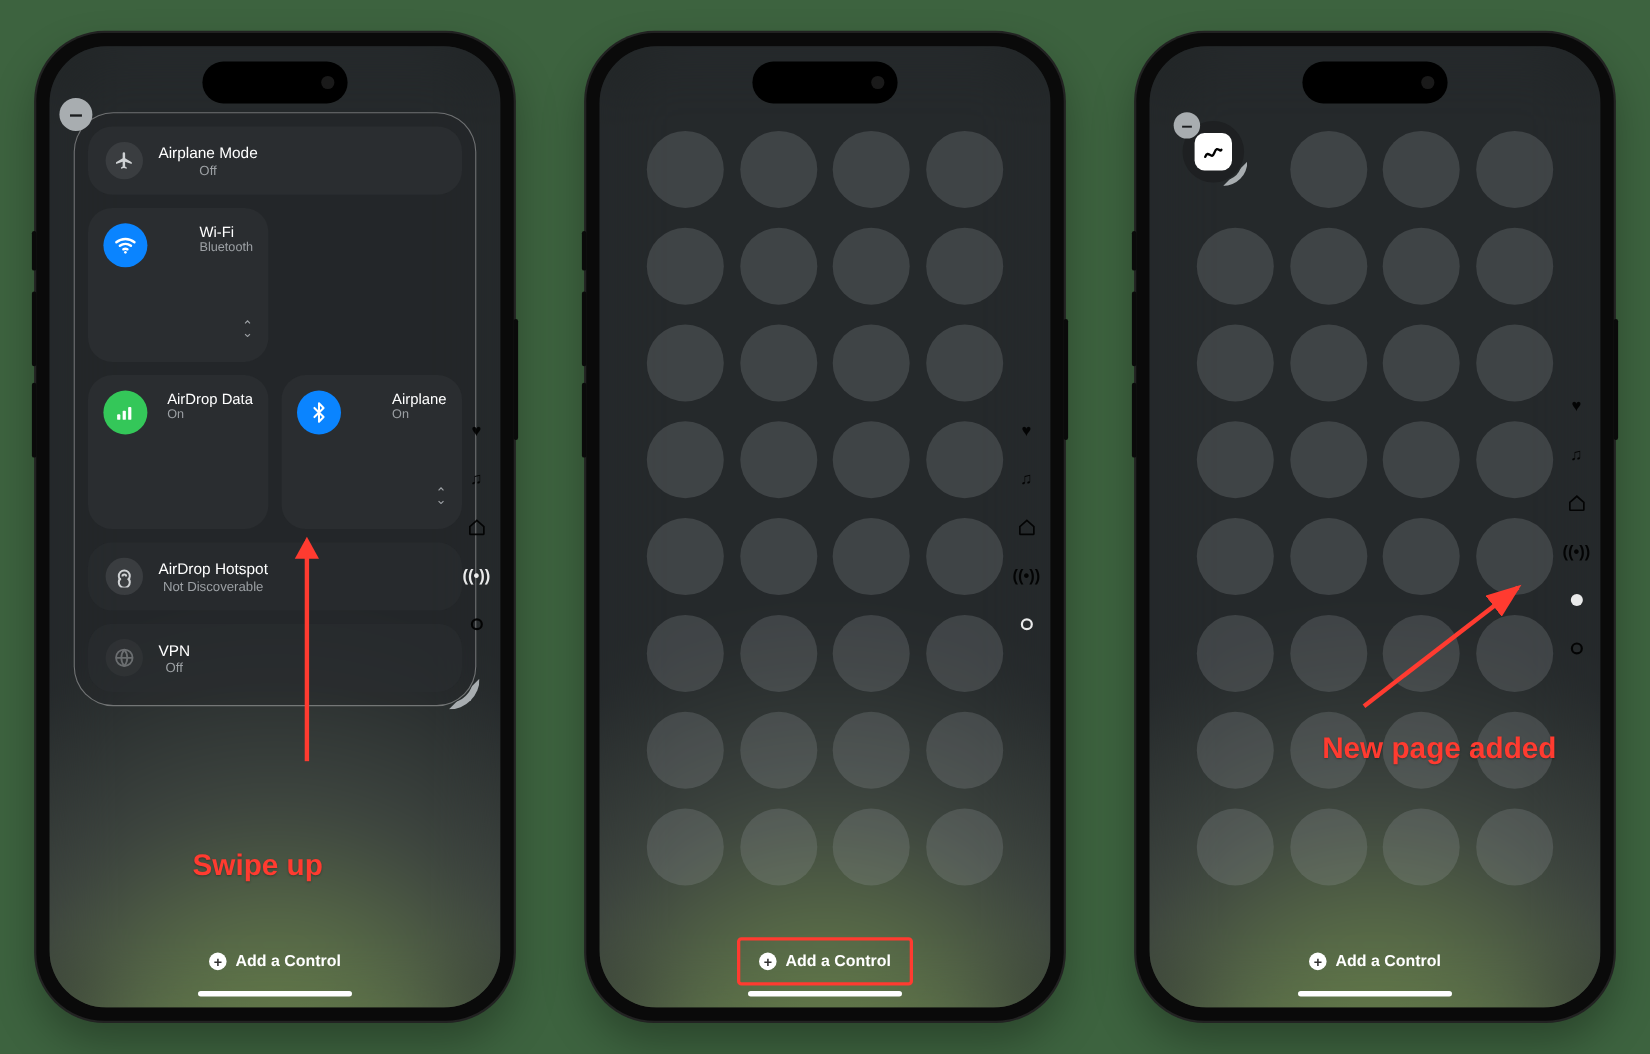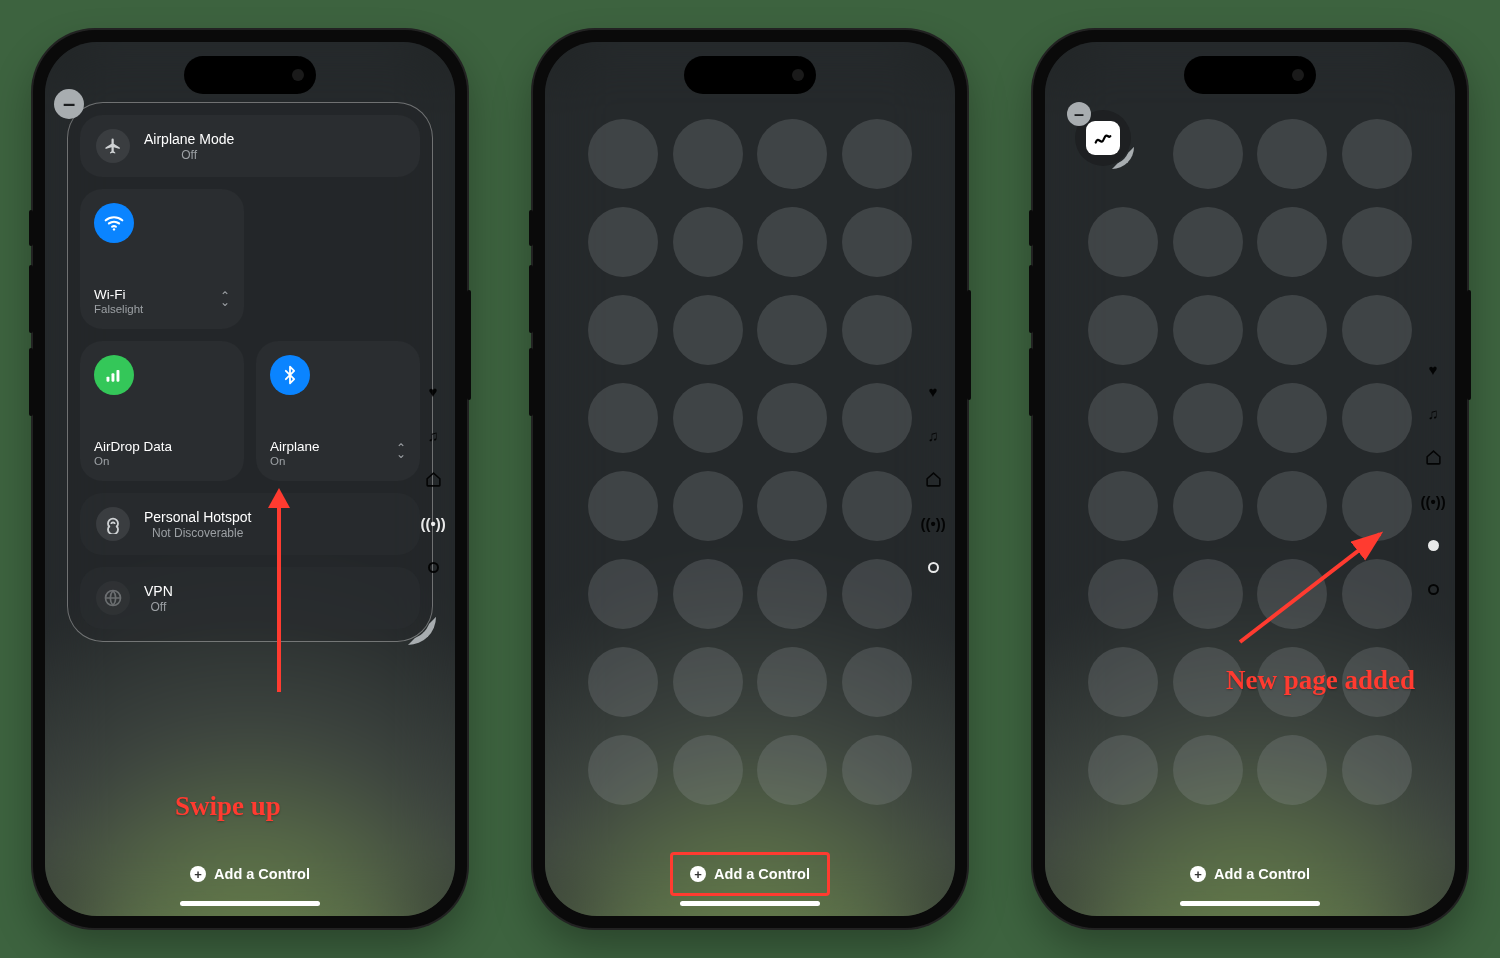--- a/index.html
+++ b/index.html
@@ -37,39 +37,39 @@
   .sidecol .dot-white{width:11px;height:11px;background:#fff;border-radius:50%;}
   
   .panel{border:1.5px solid rgba(255,255,255,.35);border-radius:36px;padding:12px;background:rgba(30,32,34,.25);position:relative;}
   .minus-badge{position:absolute;top:-14px;left:-14px;width:30px;height:30px;background:#a8adb0;border-radius:50%;display:flex;align-items:center;justify-content:center;color:#1b1d1f;font-size:22px;font-weight:700;z-index:30;}
   .resize-nub{position:absolute;bottom:-4px;right:-4px;width:28px;height:28px;border-bottom-right-radius:30px;border-right:6px solid #a8adb0;border-bottom:6px solid #a8adb0;border-top:6px solid transparent;border-left:6px solid transparent;}
   .row{background:var(--tile);border-radius:22px;padding:14px 16px;display:flex;align-items:center;gap:14px;margin-bottom:12px;text-align:center;}
   .row .ic{width:34px;height:34px;border-radius:50%;display:flex;align-items:center;justify-content:center;flex-shrink:0;}
   .row .txt .t1{font-size:14px;font-weight:500;}
   .row .txt .t2{font-size:12px;color:var(--muted);margin-top:1px;}
   .grid2{display:grid;grid-template-columns:1fr 1fr;gap:12px;margin-bottom:12px;}
-  .card{background:var(--tile);border-radius:22px;padding:14px;height:140px;display:flex;flex-direction:column;justify-content:space-between;position:relative;}
+  .card{background:var(--tile);border-radius:22px;padding:14px;height:140px;display:flex;flex-direction:row;justify-content:space-between;position:relative;}
   .card .ic{width:40px;height:40px;border-radius:50%;display:flex;align-items:center;justify-content:center;}
   .card .lbls .t1{font-size:13.5px;font-weight:500;}
   .card .lbls .t2{font-size:11.5px;color:var(--muted);margin-top:1px;}
   .chev{position:absolute;right:14px;bottom:24px;font-size:12px;color:var(--muted);line-height:6px;}
   .chev::before{content:"\2303";display:block;}
   .chev::after{content:"\2304";display:block;}
   .ic-blue{background:var(--blue);color:#fff;}
   .ic-green{background:var(--green);color:#fff;}
   .ic-grey{background:#3a3d40;color:#9ca0a4;}
   .row.dim{background:rgba(42,45,48,.6);}
   .add-ctrl{margin-top:auto;align-self:center;display:flex;align-items:center;gap:8px;color:#fff;font-size:14.5px;font-weight:600;padding:12px 18px;}
   .add-ctrl .plus{width:16px;height:16px;background:#fff;border-radius:50%;color:#333;display:flex;align-items:center;justify-content:center;font-size:13px;font-weight:900;}
   .add-ctrl.boxed{outline:3px solid var(--red);outline-offset:-1px;border-radius:2px;}
   
   .dots{flex:1;display:grid;grid-template-columns:repeat(4,1fr);grid-auto-rows:1fr;gap:0;padding:8px 14px 40px 14px;}
   .dots .d{width:70px;height:70px;background:rgba(160,165,168,.22);border-radius:50%;justify-self:center;align-self:center;}
   
-  .anno{position:absolute;color:var(--red);font-weight:700;font-size:27px;z-index:60;text-shadow:0 1px 2px rgba(0,0,0,.3);white-space:nowrap;font-family:Liberation Serif, serif;}
+  .anno{position:absolute;color:var(--red);font-weight:700;font-size:27px;z-index:60;text-shadow:0 1px 2px rgba(0,0,0,.3);white-space:nowrap;}
   .arrow-up{position:absolute;z-index:55;left:232px;top:460px;width:4px;height:190px;background:var(--red);}
   .arrow-up::before{content:"";position:absolute;top:-14px;left:-9px;border-left:11px solid transparent;border-right:11px solid transparent;border-bottom:20px solid var(--red);}
   .arrow-diag{position:absolute;z-index:55;right:60px;top:480px;width:170px;height:130px;}
   .arrow-diag svg{width:100%;height:100%;overflow:visible;}
   
   .widget-ff{position:absolute;top:68px;left:30px;width:56px;height:56px;background:#1e2022;border-radius:50%;display:flex;align-items:center;justify-content:center;z-index:25;}
   .widget-ff .inner{width:34px;height:34px;background:#fff;border-radius:9px;display:flex;align-items:center;justify-content:center;color:#000;font-size:16px;font-weight:700;font-style:italic;font-family:Georgia,serif;}
   .widget-ff .nub{position:absolute;bottom:-3px;right:-3px;width:22px;height:22px;border-bottom-right-radius:22px;border-right:5px solid #a8adb0;border-bottom:5px solid #a8adb0;border-top:5px solid transparent;border-left:5px solid transparent;}
   .widget-ff .minus{position:absolute;top:-8px;left:-8px;width:24px;height:24px;background:#a8adb0;border-radius:50%;display:flex;align-items:center;justify-content:center;color:#1b1d1f;font-size:18px;font-weight:700;}
   svg{display:block;}
@@ -125,21 +125,21 @@
               <div class="ic ic-blue">
                 <svg width="22" height="22" viewBox="0 0 24 24" fill="none" stroke="#fff" stroke-width="2.4" stroke-linecap="round">
                     <path d="M3 9a14 14 0 0 1 18 0"></path>
                     <path d="M6.5 12.5a9 9 0 0 1 11 0"></path>
                     <path d="M10 16a4 4 0 0 1 4 0"></path>
                     <circle cx="12" cy="19" r="1.3" fill="#fff" stroke="none"></circle>
                   </svg>
               </div>
               <div class="lbls">
                 <div class="t1">Wi-Fi</div>
-                <div class="t2">Falselight</div>
+                <div class="t2">Bluetooth</div>
               </div>
               <div class="chev"></div>
             </div>
           </div>
 
           <div class="grid2">
             <div class="card">
               <div class="ic ic-green">
                 <svg width="20" height="20" viewBox="0 0 24 24" fill="#fff">
                     <rect x="3" y="14" width="3.5" height="6" rx="1"></rect>
@@ -168,41 +168,41 @@
 
           <div class="row dim">
             <div class="ic ic-grey">
               <svg width="20" height="20" viewBox="0 0 24 24" fill="none" stroke="#cfd2d4" stroke-width="2.2">
                   <path d="M8 16a6 6 0 1 1 8 0"></path>
                   <path d="M10 12a2 2 0 1 1 4 0"></path>
                   <path d="M16 8a6 6 0 1 1-8 0" transform="translate(0 6)"></path>
                 </svg>
             </div>
             <div class="txt">
-              <div class="t1">Personal Hotspot</div>
+              <div class="t1">AirDrop Hotspot</div>
               <div class="t2">Not Discoverable</div>
             </div>
           </div>
 
           <div class="row dim" style="margin-bottom:0;">
             <div class="ic ic-grey" style="opacity:.4;">
               <svg width="20" height="20" viewBox="0 0 24 24" fill="none" stroke="#cfd2d4" stroke-width="2">
                   <circle cx="12" cy="12" r="9"></circle>
                   <path d="M3 12h18M12 3a14 14 0 0 1 0 18M12 3a14 14 0 0 0 0 18"></path>
                 </svg>
             </div>
             <div class="txt">
               <div class="t1">VPN</div>
               <div class="t2">Off</div>
             </div>
           </div>
         </div>
 
         <div class="arrow-up"></div>
-        <div class="anno" style="left:130px;bottom:94px;">Swipe up</div>
+        <div class="anno" style="left:130px;bottom:114px;">Swipe up</div>
 
         <div class="add-ctrl">
           <span class="plus">+</span>
           <span>Add a Control</span>
         </div>
       </div>
       <div class="home-ind"></div>
     </div>
   </div>
 

